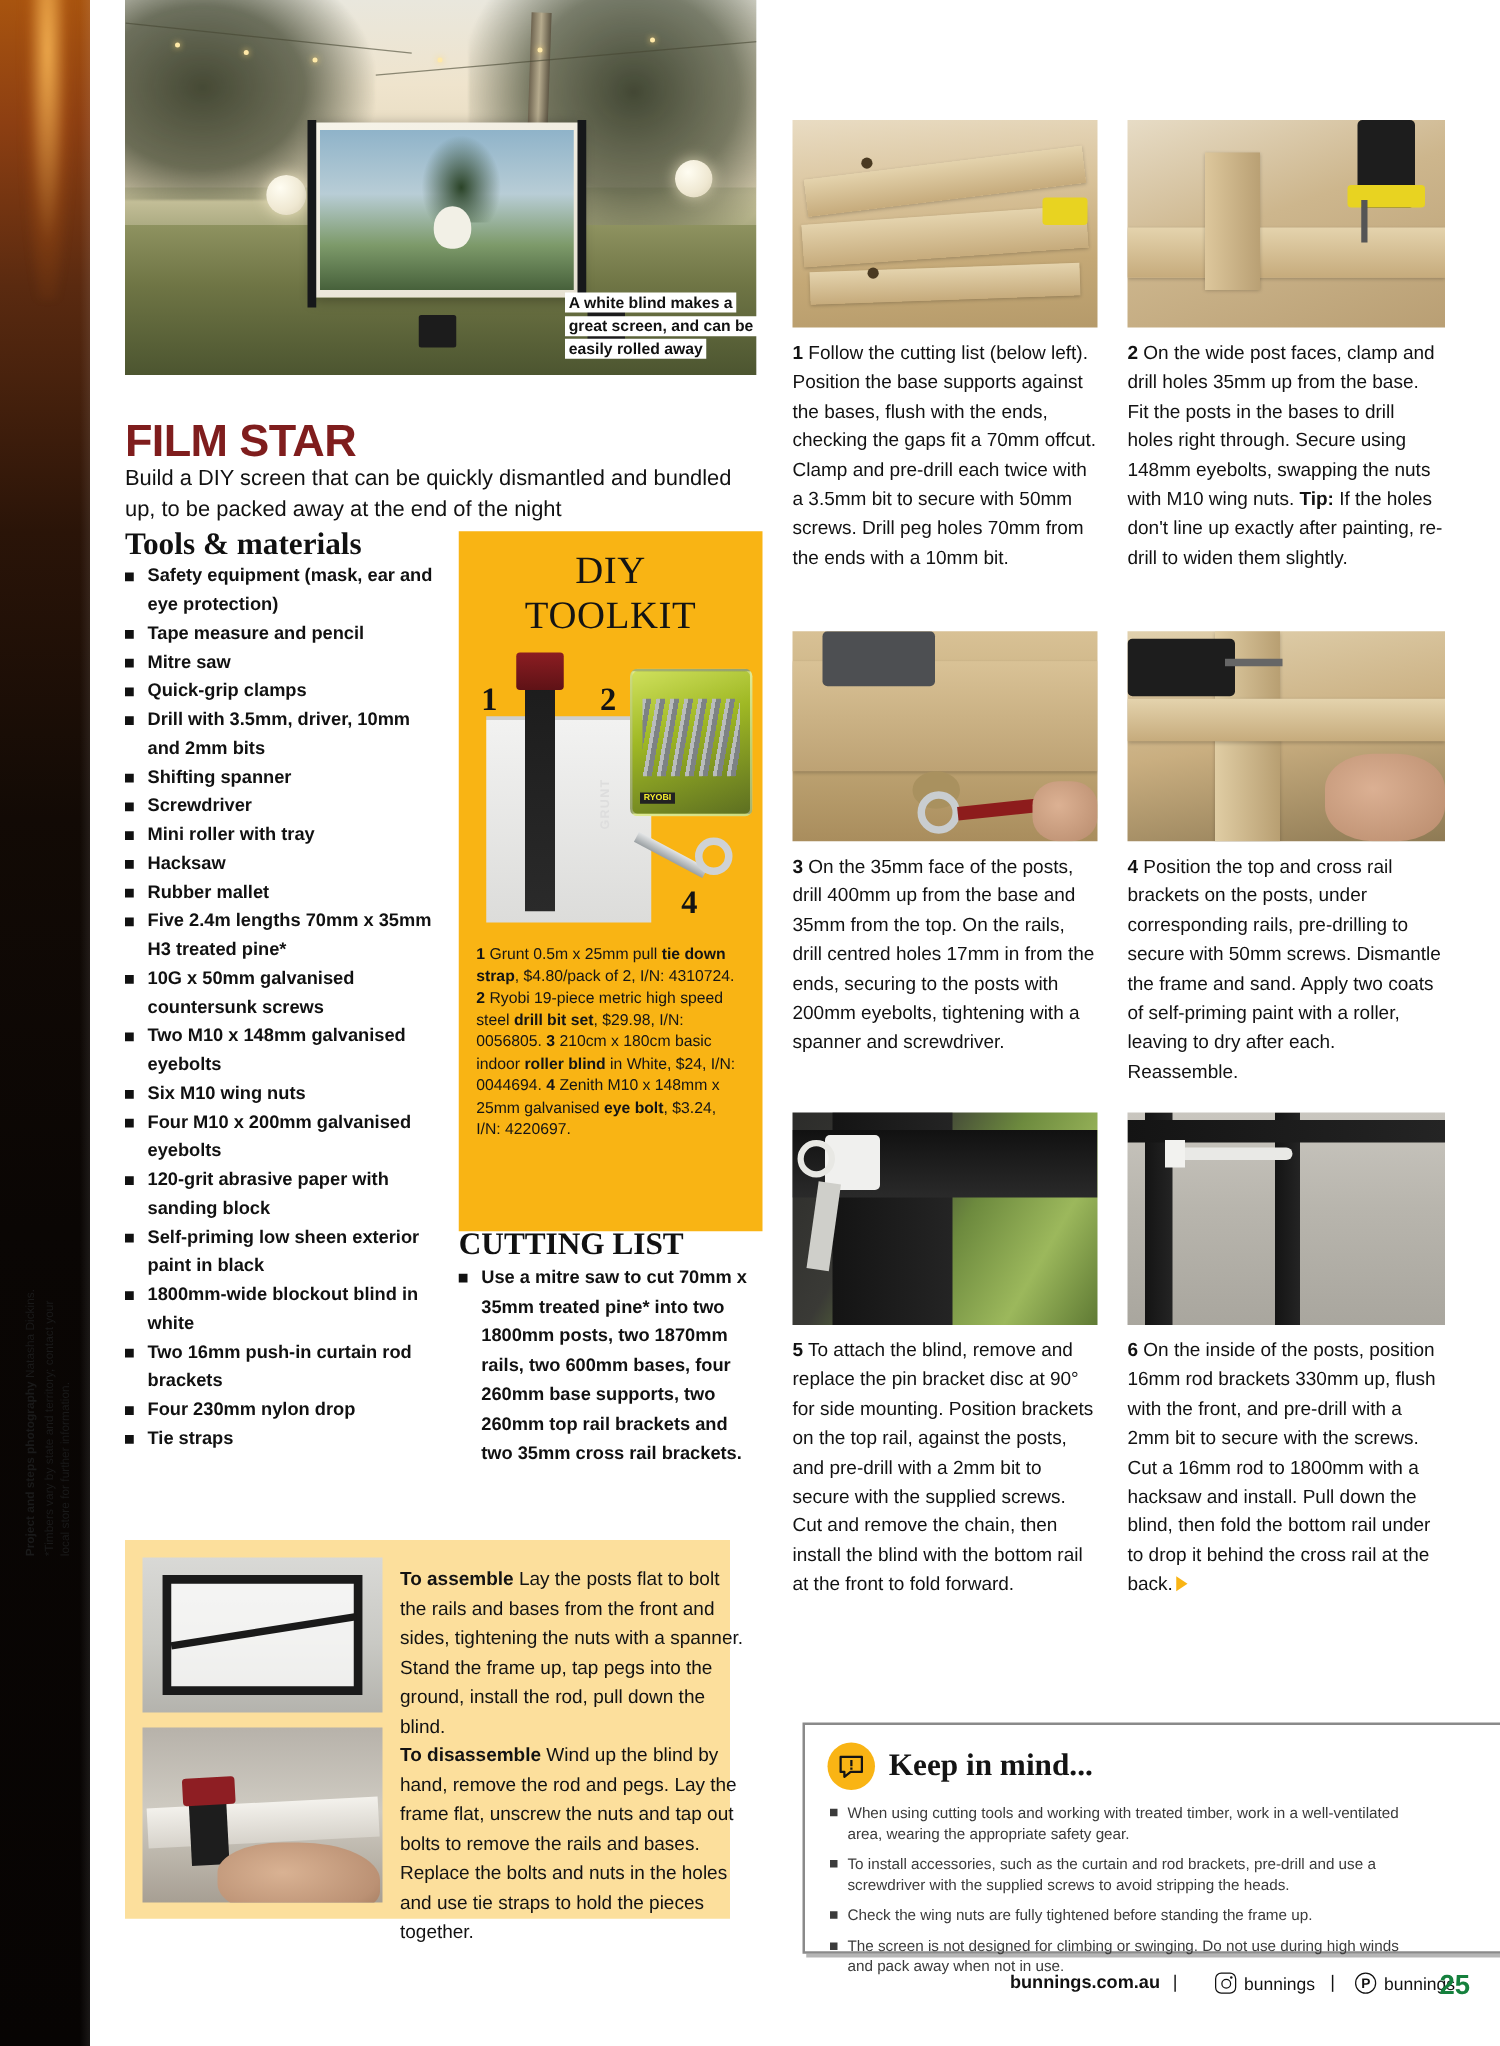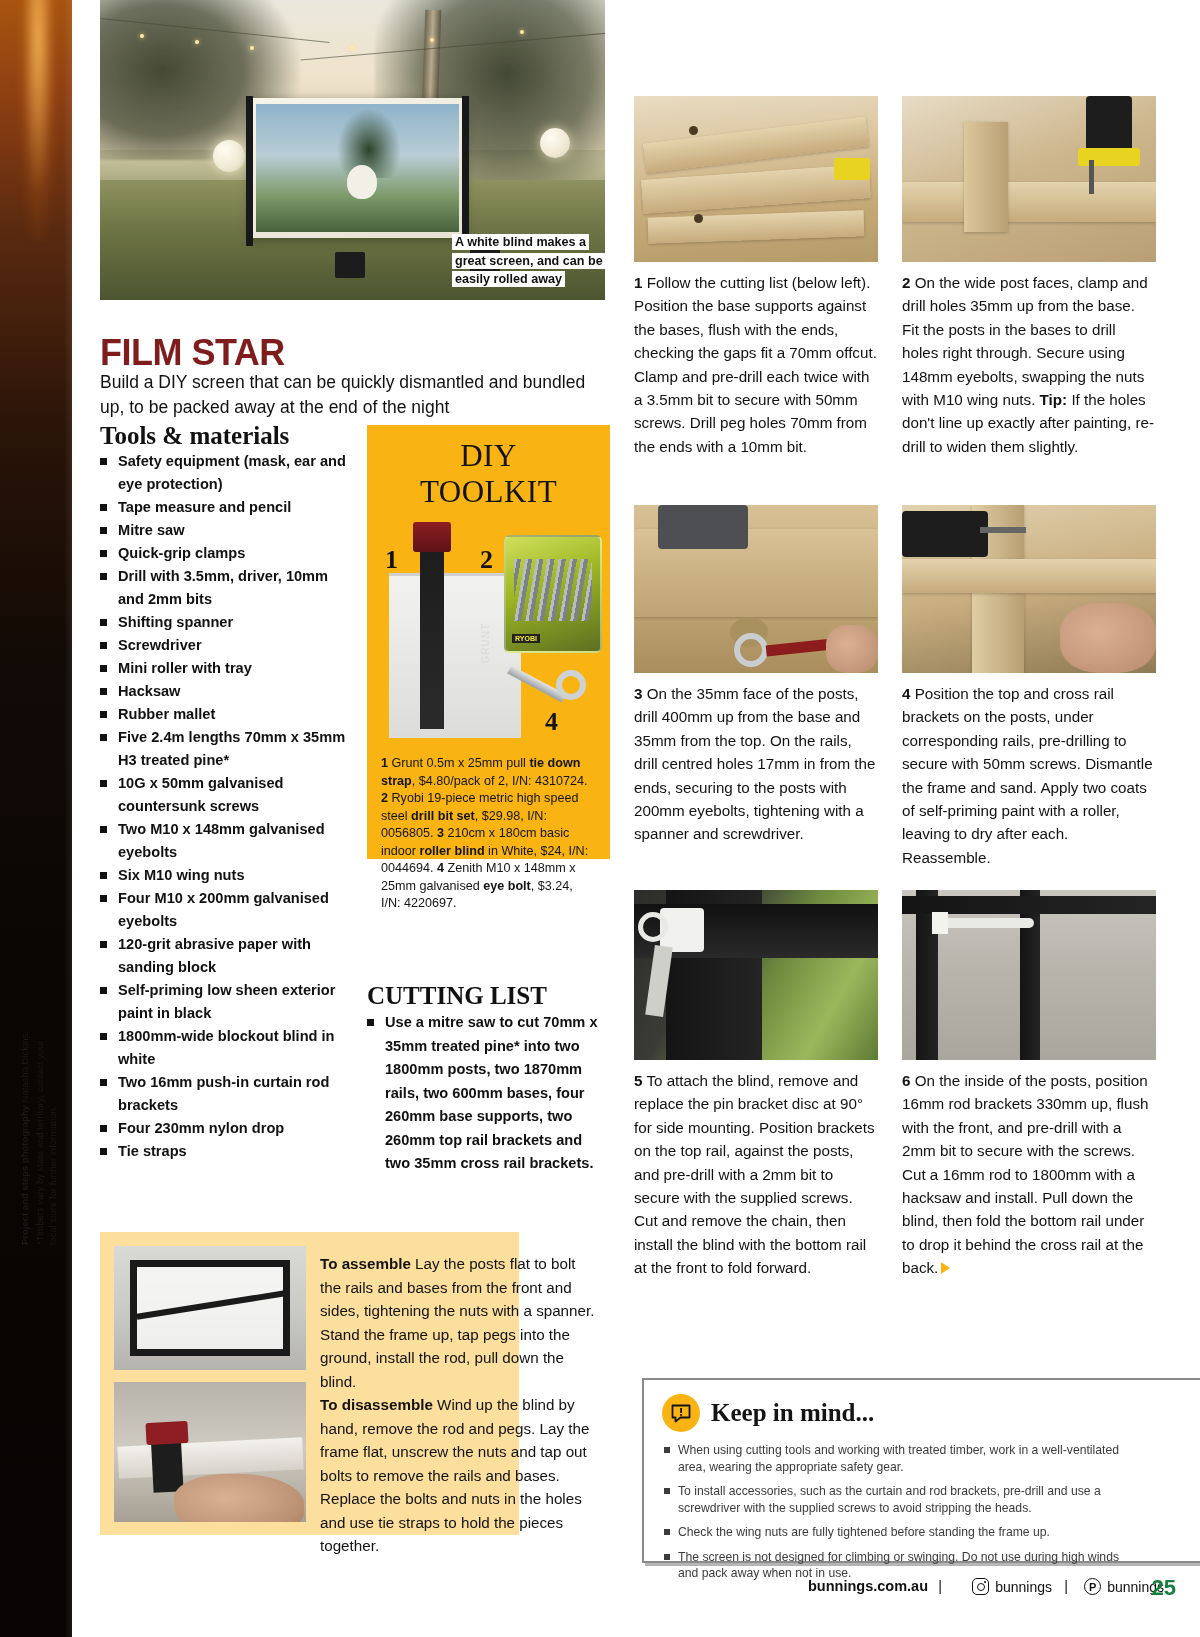--- a/index.html
+++ b/index.html
@@ -142,21 +142,21 @@
   .tools-list li{
     position:relative; padding-left:18px; margin:0 0 0 0;
   }
   .tools-list li:before{
     content:""; position:absolute; left:0; top:8px;
     width:7px; height:7px; background:#111;
   }
 
   
   .toolkit{
-    position:absolute; left:367px; top:425px; width:243px; height:434px;
+    position:absolute; left:367px; top:425px; width:243px; height:560px;
     background:#f9b414;
   }
   .toolkit h2{
     margin:0; padding-top:13px;
     font-family:"Liberation Serif", serif;
     font-size:31px; line-height:36px; text-align:center; color:#141414; font-weight:normal;
     letter-spacing:.5px;
   }
   .tk-stage{ position:absolute; left:0; top:92px; width:243px; height:225px; }
   .tk-num{ position:absolute; font-family:"Liberation Serif", serif; font-size:26px; font-weight:bold; color:#141414; }
@@ -220,21 +220,21 @@
     font-size:14.6px; line-height:23.5px; font-weight:bold; color:#111;
     list-style:none; margin:0; padding:0;
   }
   .cut-list li{ position:relative; padding-left:18px; }
   .cut-list li:before{
     content:""; position:absolute; left:0; top:8px; width:7px; height:7px; background:#111;
   }
 
   
   .assemble{
-    position:absolute; left:100px; top:1232px; width:419px; height:303px;
+    position:absolute; left:100px; top:1232px; width:484px; height:303px;
     background:#fcdf9c;
   }
   .asm-photo{
     position:absolute; left:14px; top:14px; width:192px; height:124px;
     background:linear-gradient(180deg,#d9d9d6 0%, #c9c9c4 55%, #b4b3ad 100%);
     overflow:hidden;
   }
   .asm-photo2{
     position:absolute; left:14px; top:150px; width:192px; height:140px;
     background:linear-gradient(180deg,#b7b2aa 0%, #cfcbc2 48%, #a79f93 100%);

